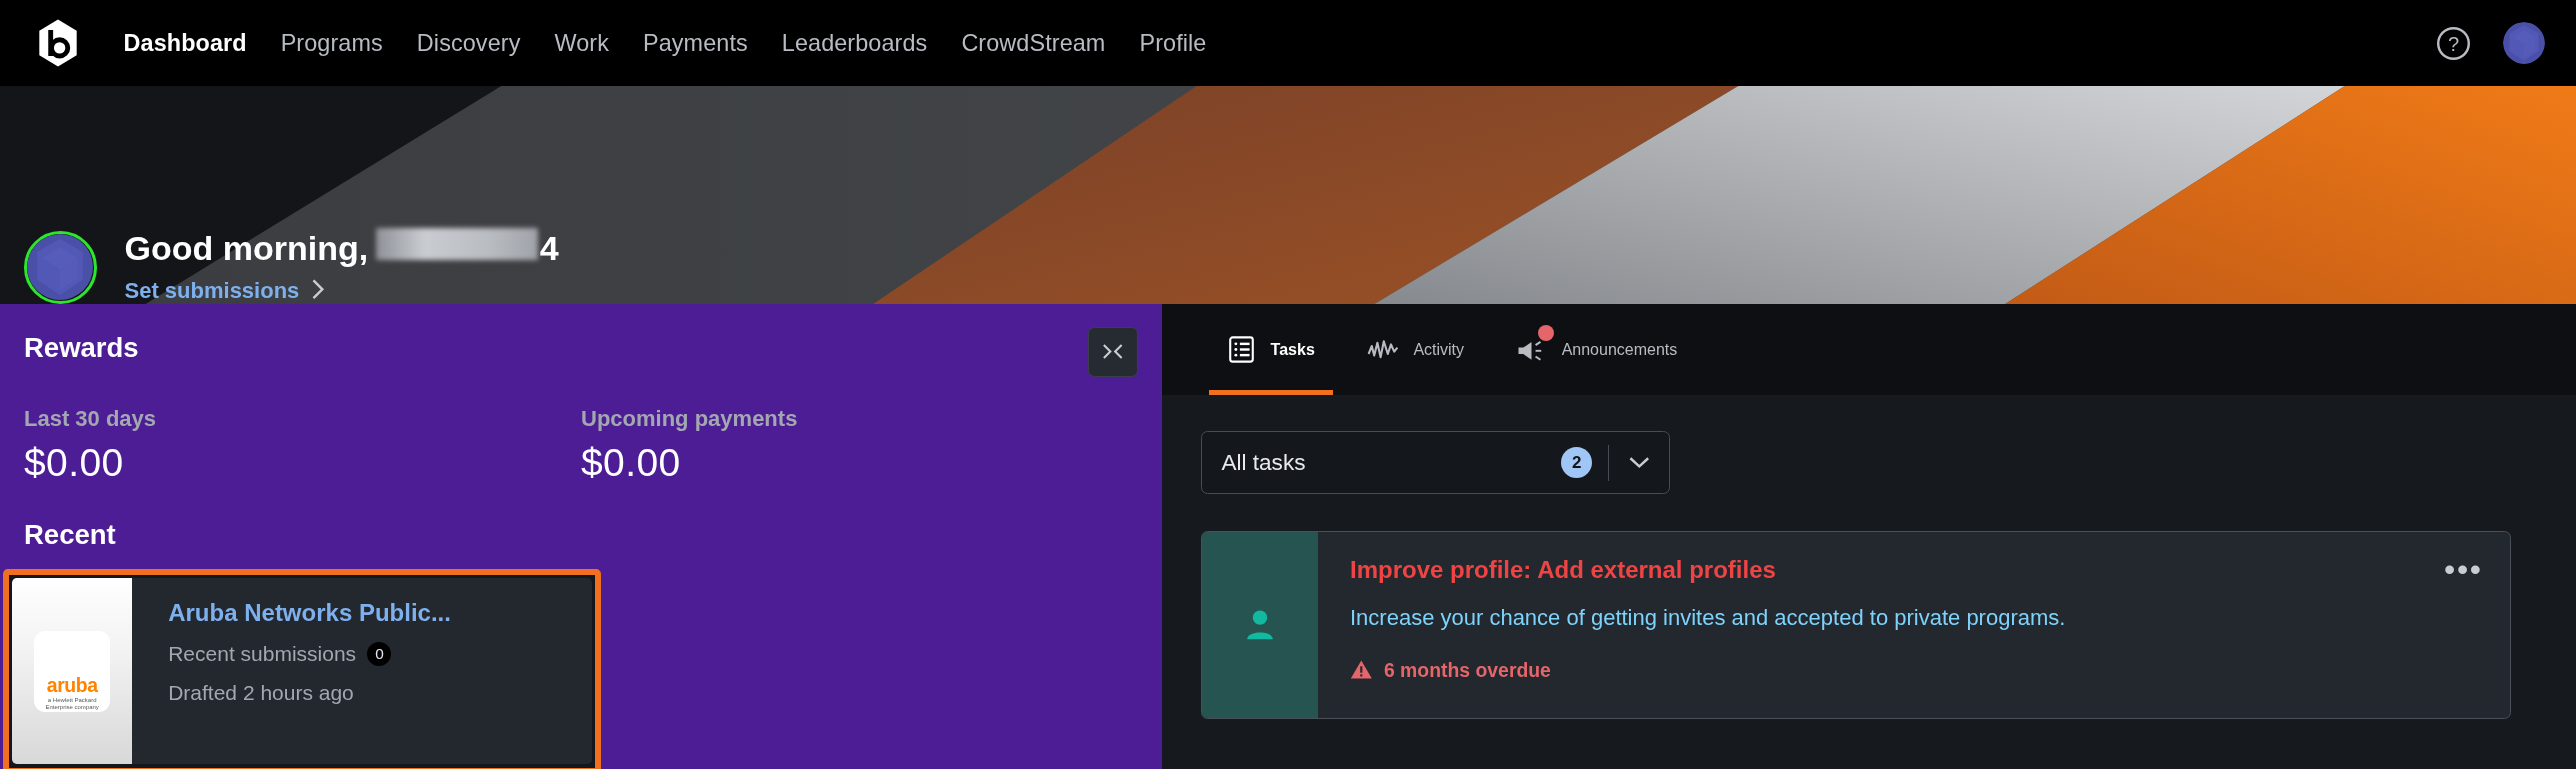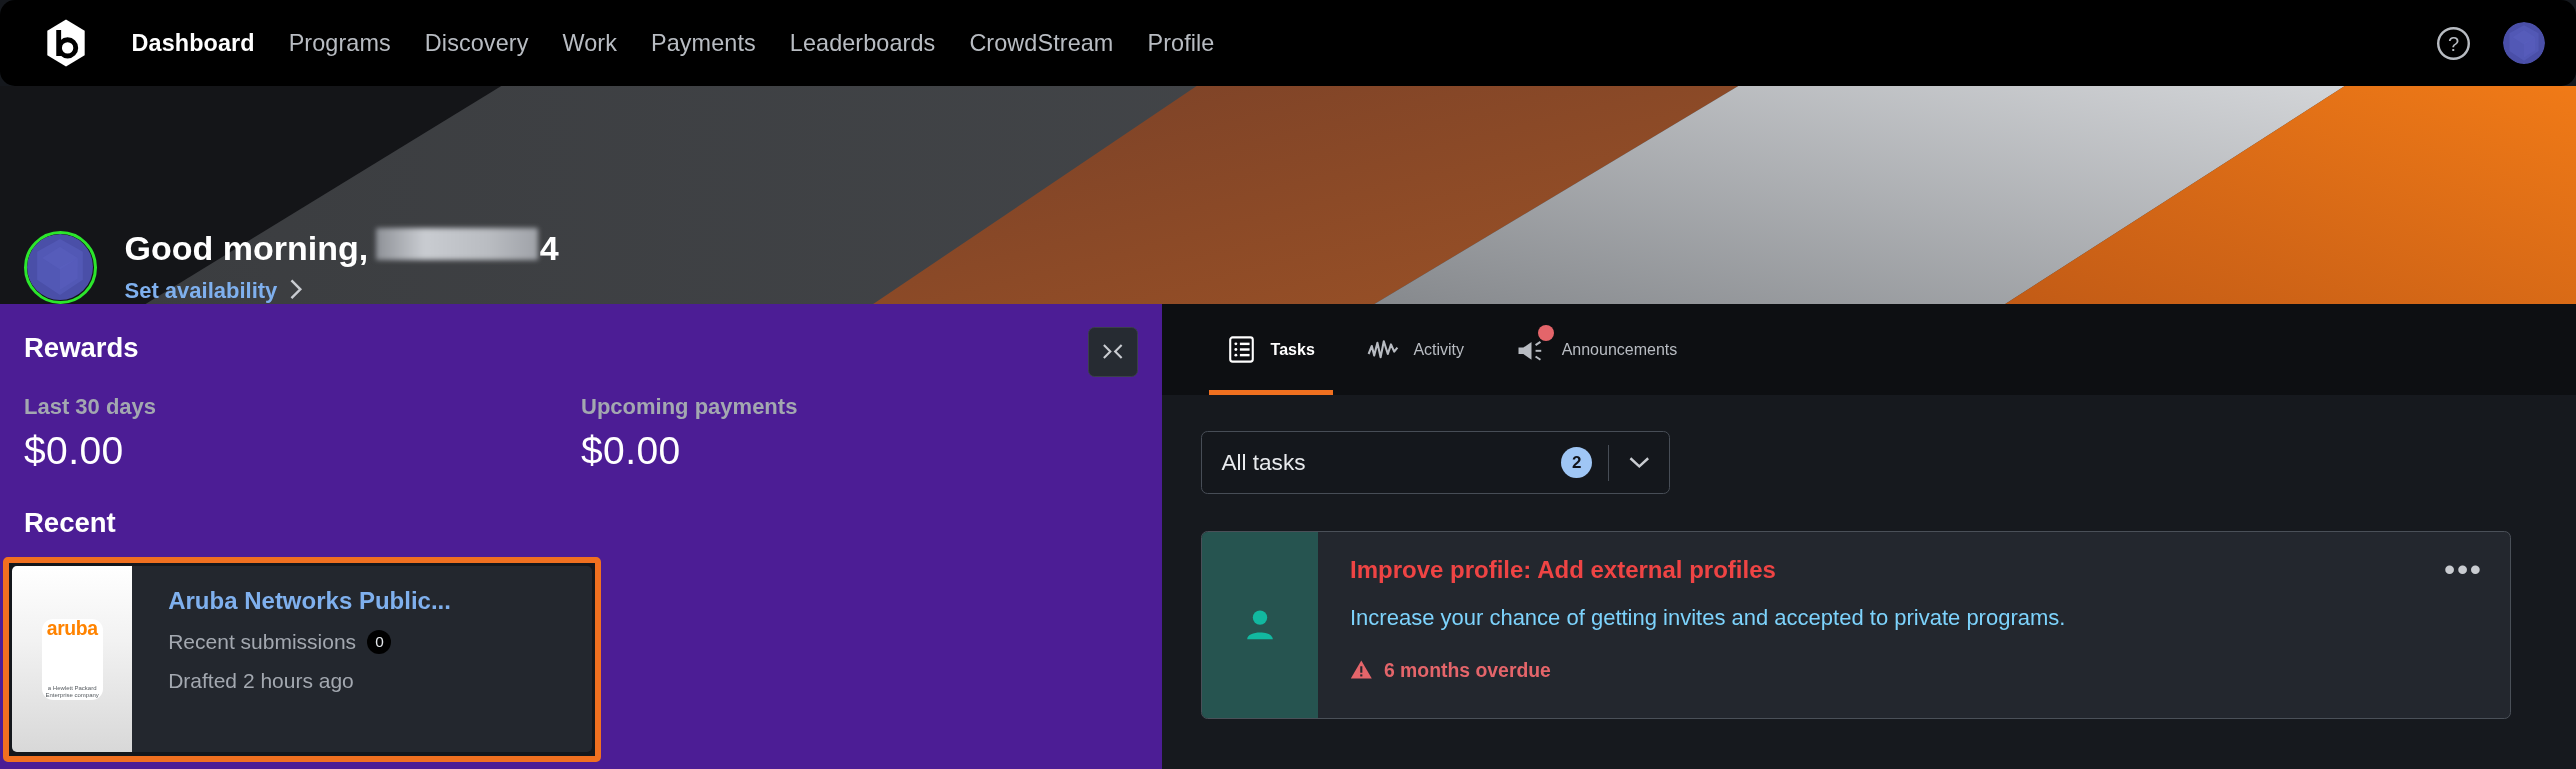--- a/index.html
+++ b/index.html
@@ -9,24 +9,23 @@
     font-family: "Liberation Sans", sans-serif;
     overflow: hidden;
   }
 
   
   .topnav {
     height: 86px;
     background: #000000;
     display: flex;
     align-items: center;
-    padding: 0 31px 0 40px;
+    padding: 0 31px 0 32px;
     position: relative;
     z-index: 5;
-    border-radius: 15px;
   }
   .brand-logo {
     width: 52px; height: 52px;
     margin-right: 22.6px;
     flex: 0 0 auto;
     display: flex; align-items: center; justify-content: center;
   }
   .nav-links {
     display: flex;
     align-items: center;
@@ -150,21 +149,21 @@
     width: 50px; height: 50px;
     border: 0.8px solid #3a4049;
     border-radius: 6.5px;
     background: #262b32;
     display: flex; align-items: center; justify-content: center;
     cursor: pointer;
     margin-top: -4.9px;
   }
   .stats-row {
     display: flex;
-    margin-top: 17px;
+    margin-top: 29px;
   }
   .stat { width: 566px; }
   .stat-label {
     color: #a3a8b0;
     font-size: 22px;
     font-weight: 700;
   }
   .stat-value {
     color: #ffffff;
     font-size: 39px;
@@ -197,27 +196,27 @@
   }
   .recent-thumb {
     width: 120px;
     flex: 0 0 120px;
     background: linear-gradient(180deg,#ffffff 0%,#f2f2f2 40%,#d8d8d8 100%);
     display: flex;
     align-items: center;
     justify-content: center;
   }
   .aruba-tile {
-    width: 61px; height: 81px;
+    width: 76px; height: 81px;
     background: #ffffff;
     border-radius: 11.3px;
     display: flex;
     flex-direction: column;
     align-items: center;
-    justify-content: space-between;
+    justify-content: flex-end;
     gap: 1.6px;
   }
   .aruba-word {
     color: #ff8300;
     font-size: 19.4px;
     font-weight: 700;
     letter-spacing: -0.4px;
     line-height: 1;
   }
   .aruba-sub {
@@ -469,21 +468,21 @@
         </g>
       </svg>
     </div>
     <div>
       <div class="greet-line">
         <span>Good morning,</span>
         <span class="redact"></span>
         <span>4</span>
       </div>
       <div class="avail-row">
-        <span class="avail-link">Set availability</span>
+        <span class="avail-link">Set submissions</span>
         <span class="chev-right">
           <svg width="14.6" height="22.6" viewBox="0 0 18 28">
               <path d="M3 3 L14 14 L3 25" fill="none" stroke="#c9ccd1" stroke-width="3"></path>
             </svg>
         </span>
       </div>
     </div>
   </div>
 </div>
 

